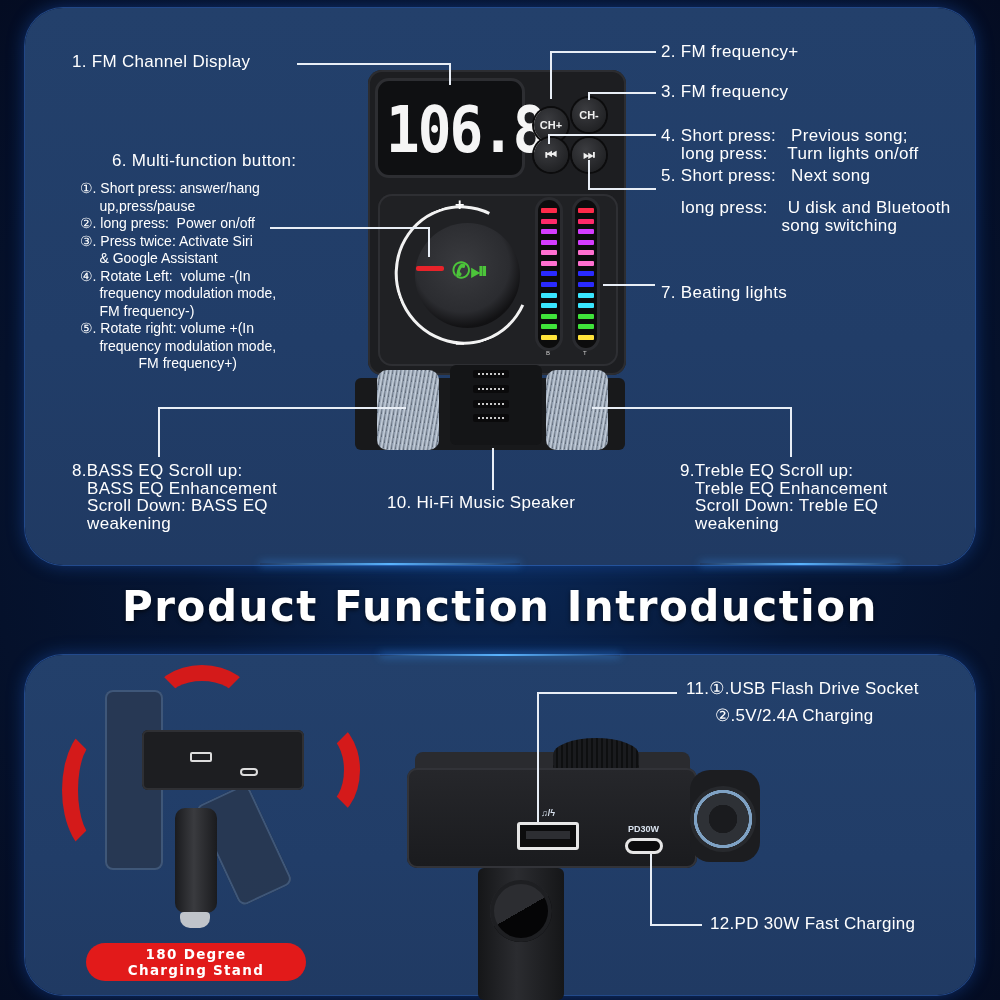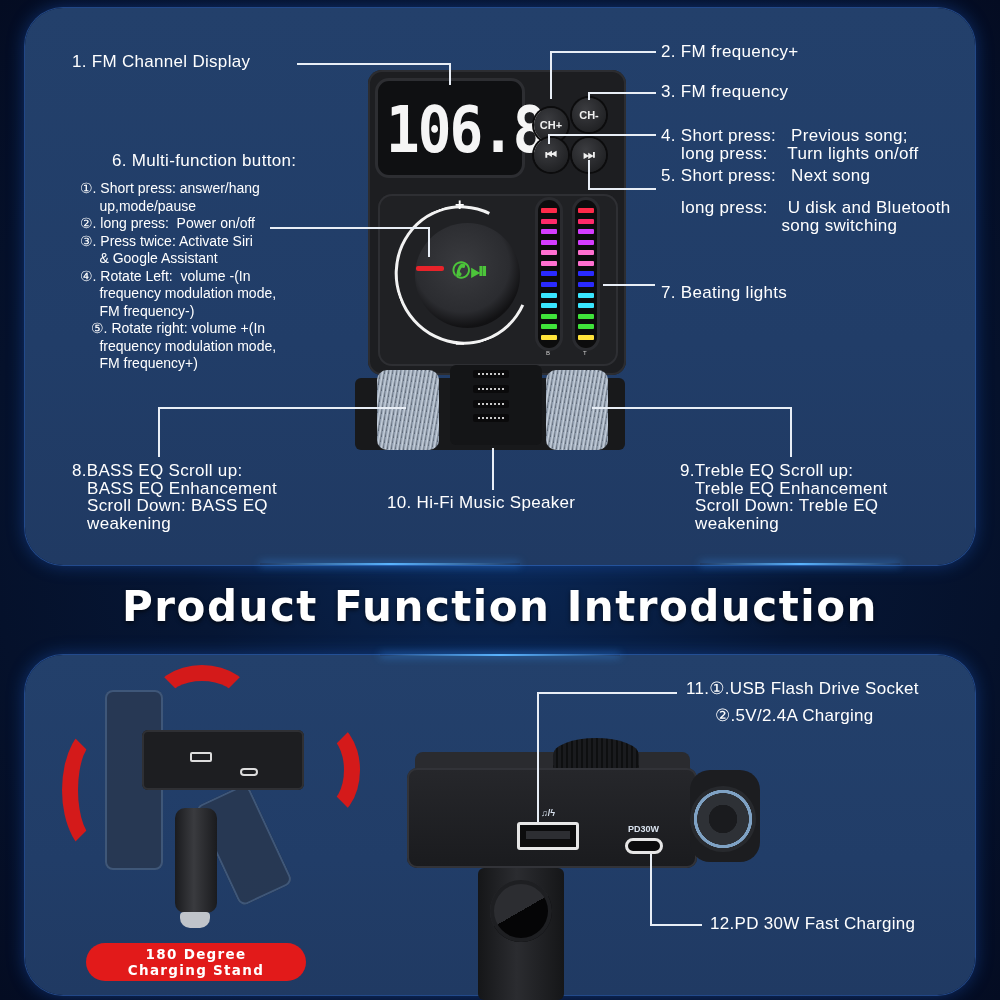--- a/index.html
+++ b/index.html
@@ -163,30 +163,30 @@
 <div class="label" style="left:661px; top:43px;">2. FM frequency+</div>
 <div class="label" style="left:661px; top:83px;">3. FM frequency</div>
 <div class="label" style="left:661px; top:127px;">4. Short press:   Previous song;</div>
 <div class="label" style="left:661px; top:145px;">    long press:    Turn lights on/off</div>
 <div class="label" style="left:661px; top:167px;">5. Short press:   Next song</div>
 <div class="label" style="left:661px; top:199px;">    long press:    U disk and Bluetooth</div>
 <div class="label" style="left:661px; top:217px;">                        song switching</div>
 <div class="label" style="left:72px; top:152px;margin-left:40px;">6. Multi-function button:</div>
 <div id="l6-list" style="position:absolute; left:80px; top:180px;">
     <div class="label small" style="position: relative;">①. Short press: answer/hang</div>
-    <div class="label small" style="position: relative;">     up,mode/pause</div>
+    <div class="label small" style="position: relative;">     up,press/pause</div>
     <div class="label small" style="position: relative;">②. long press:  Power on/off</div>
     <div class="label small" style="position: relative;">③. Press twice: Activate Siri</div>
     <div class="label small" style="position: relative;">     &amp; Google Assistant</div>
     <div class="label small" style="position: relative;">④. Rotate Left:  volume -(In</div>
     <div class="label small" style="position: relative;">     frequency modulation mode,</div>
     <div class="label small" style="position: relative;">     FM frequency-)</div>
-    <div class="label small" style="position: relative; text-align: center;">⑤. Rotate right: volume +(In</div>
+    <div class="label small" style="position: relative;">⑤. Rotate right: volume +(In</div>
     <div class="label small" style="position: relative;">     frequency modulation mode,</div>
-    <div class="label small" style="position: relative;">     FM frequency+)</div>
+    <div class="label small" style="position: relative; text-align: center;">     FM frequency+)</div>
   </div>
 <div class="label" style="left:661px; top:276px;margin-top:8px;">7. Beating lights</div>
 <div class="label" style="left:72px; top:462px;">8.BASS EQ Scroll up:</div>
 <div class="label" style="left:72px; top:480px;">   BASS EQ Enhancement</div>
 <div class="label" style="left:72px; top:497px;">   Scroll Down: BASS EQ</div>
 <div class="label" style="left:72px; top:515px;">   weakening</div>
 <div class="label" style="left:680px; top:462px;">9.Treble EQ Scroll up:</div>
 <div class="label" style="left:680px; top:480px;">   Treble EQ Enhancement</div>
 <div class="label" style="left:680px; top:497px;">   Scroll Down: Treble EQ</div>
 <div class="label" style="left:680px; top:515px;">   weakening</div>

